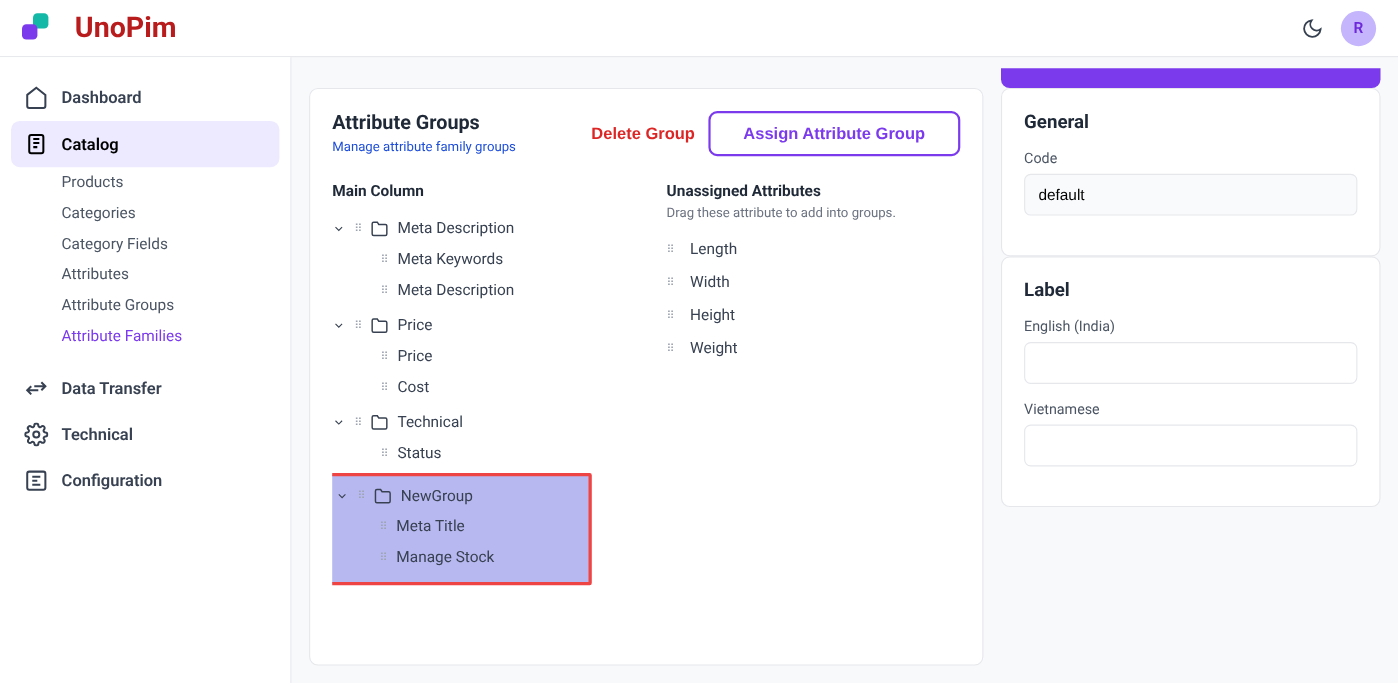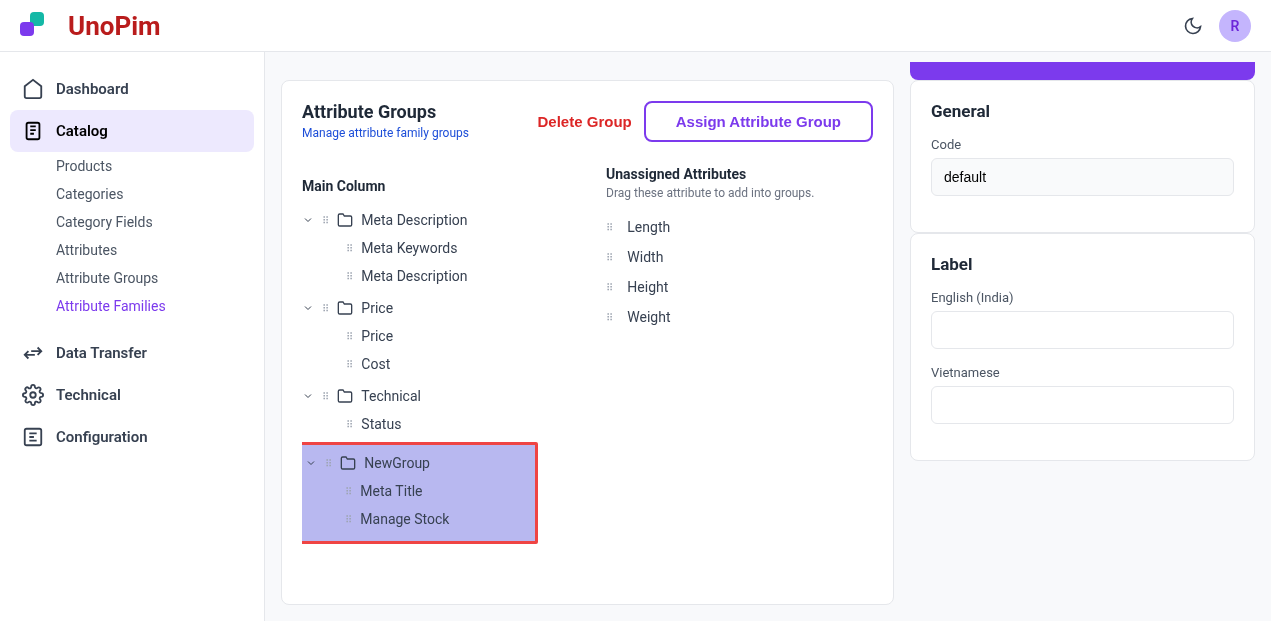--- a/index.html
+++ b/index.html
@@ -27,21 +27,21 @@
 .main { flex: 1; padding: 0 16px 16px 16px; overflow: hidden; display: flex; gap: 16px; }
 .left-panel { flex: 1; background: #fff; border: 1px solid #e5e7eb; border-radius: 8px; padding: 20px; margin-top: 28px; display: flex; flex-direction: column; }
 .panel-header { display: flex; justify-content: space-between; align-items: flex-start; margin-bottom: 24px; }
 .panel-title { font-size: 18px; font-weight: 700; color: #1f2937; }
 .panel-sub { font-size: 12px; color: #1d4ed8; margin-top: 4px; }
 .panel-actions { display: flex; gap: 12px; align-items: center; }
 .btn-delete { color: #dc2626; font-weight: 600; font-size: 15px; cursor: pointer; background: none; border: none; }
 .btn-assign { border: 2px solid #7c3aed; color: #7c3aed; background: #fff; padding: 10px 30px; border-radius: 8px; font-weight: 600; font-size: 15px; cursor: pointer; }
 
 .columns { display: flex; gap: 24px; flex: 1; overflow: hidden; }
-.col-main { flex: 0 0 280px; position: relative; margin-top: 12px; }
+.col-main { flex: 0 0 280px; position: relative; }
 .col-main-scroll { height: 390px; overflow-y: auto; padding-right: 8px; }
 .col-title { font-weight: 700; font-size: 14px; color: #1f2937; margin-bottom: 12px; }
 .col-unassigned { flex: 1; }
 .col-sub { font-size: 12px; color: #6b7280; margin-bottom: 12px; margin-top: -8px; }
 
 .tree-group { margin-bottom: 4px; }
 .tree-header { display: flex; align-items: center; gap: 8px; padding: 6px 0; font-size: 14px; color: #374151; cursor: pointer; }
 .chevron { width: 12px; height: 12px; }
 .drag-handle { color: #9ca3af; font-size: 10px; cursor: grab; }
 .folder-icon { width: 16px; height: 16px; }

